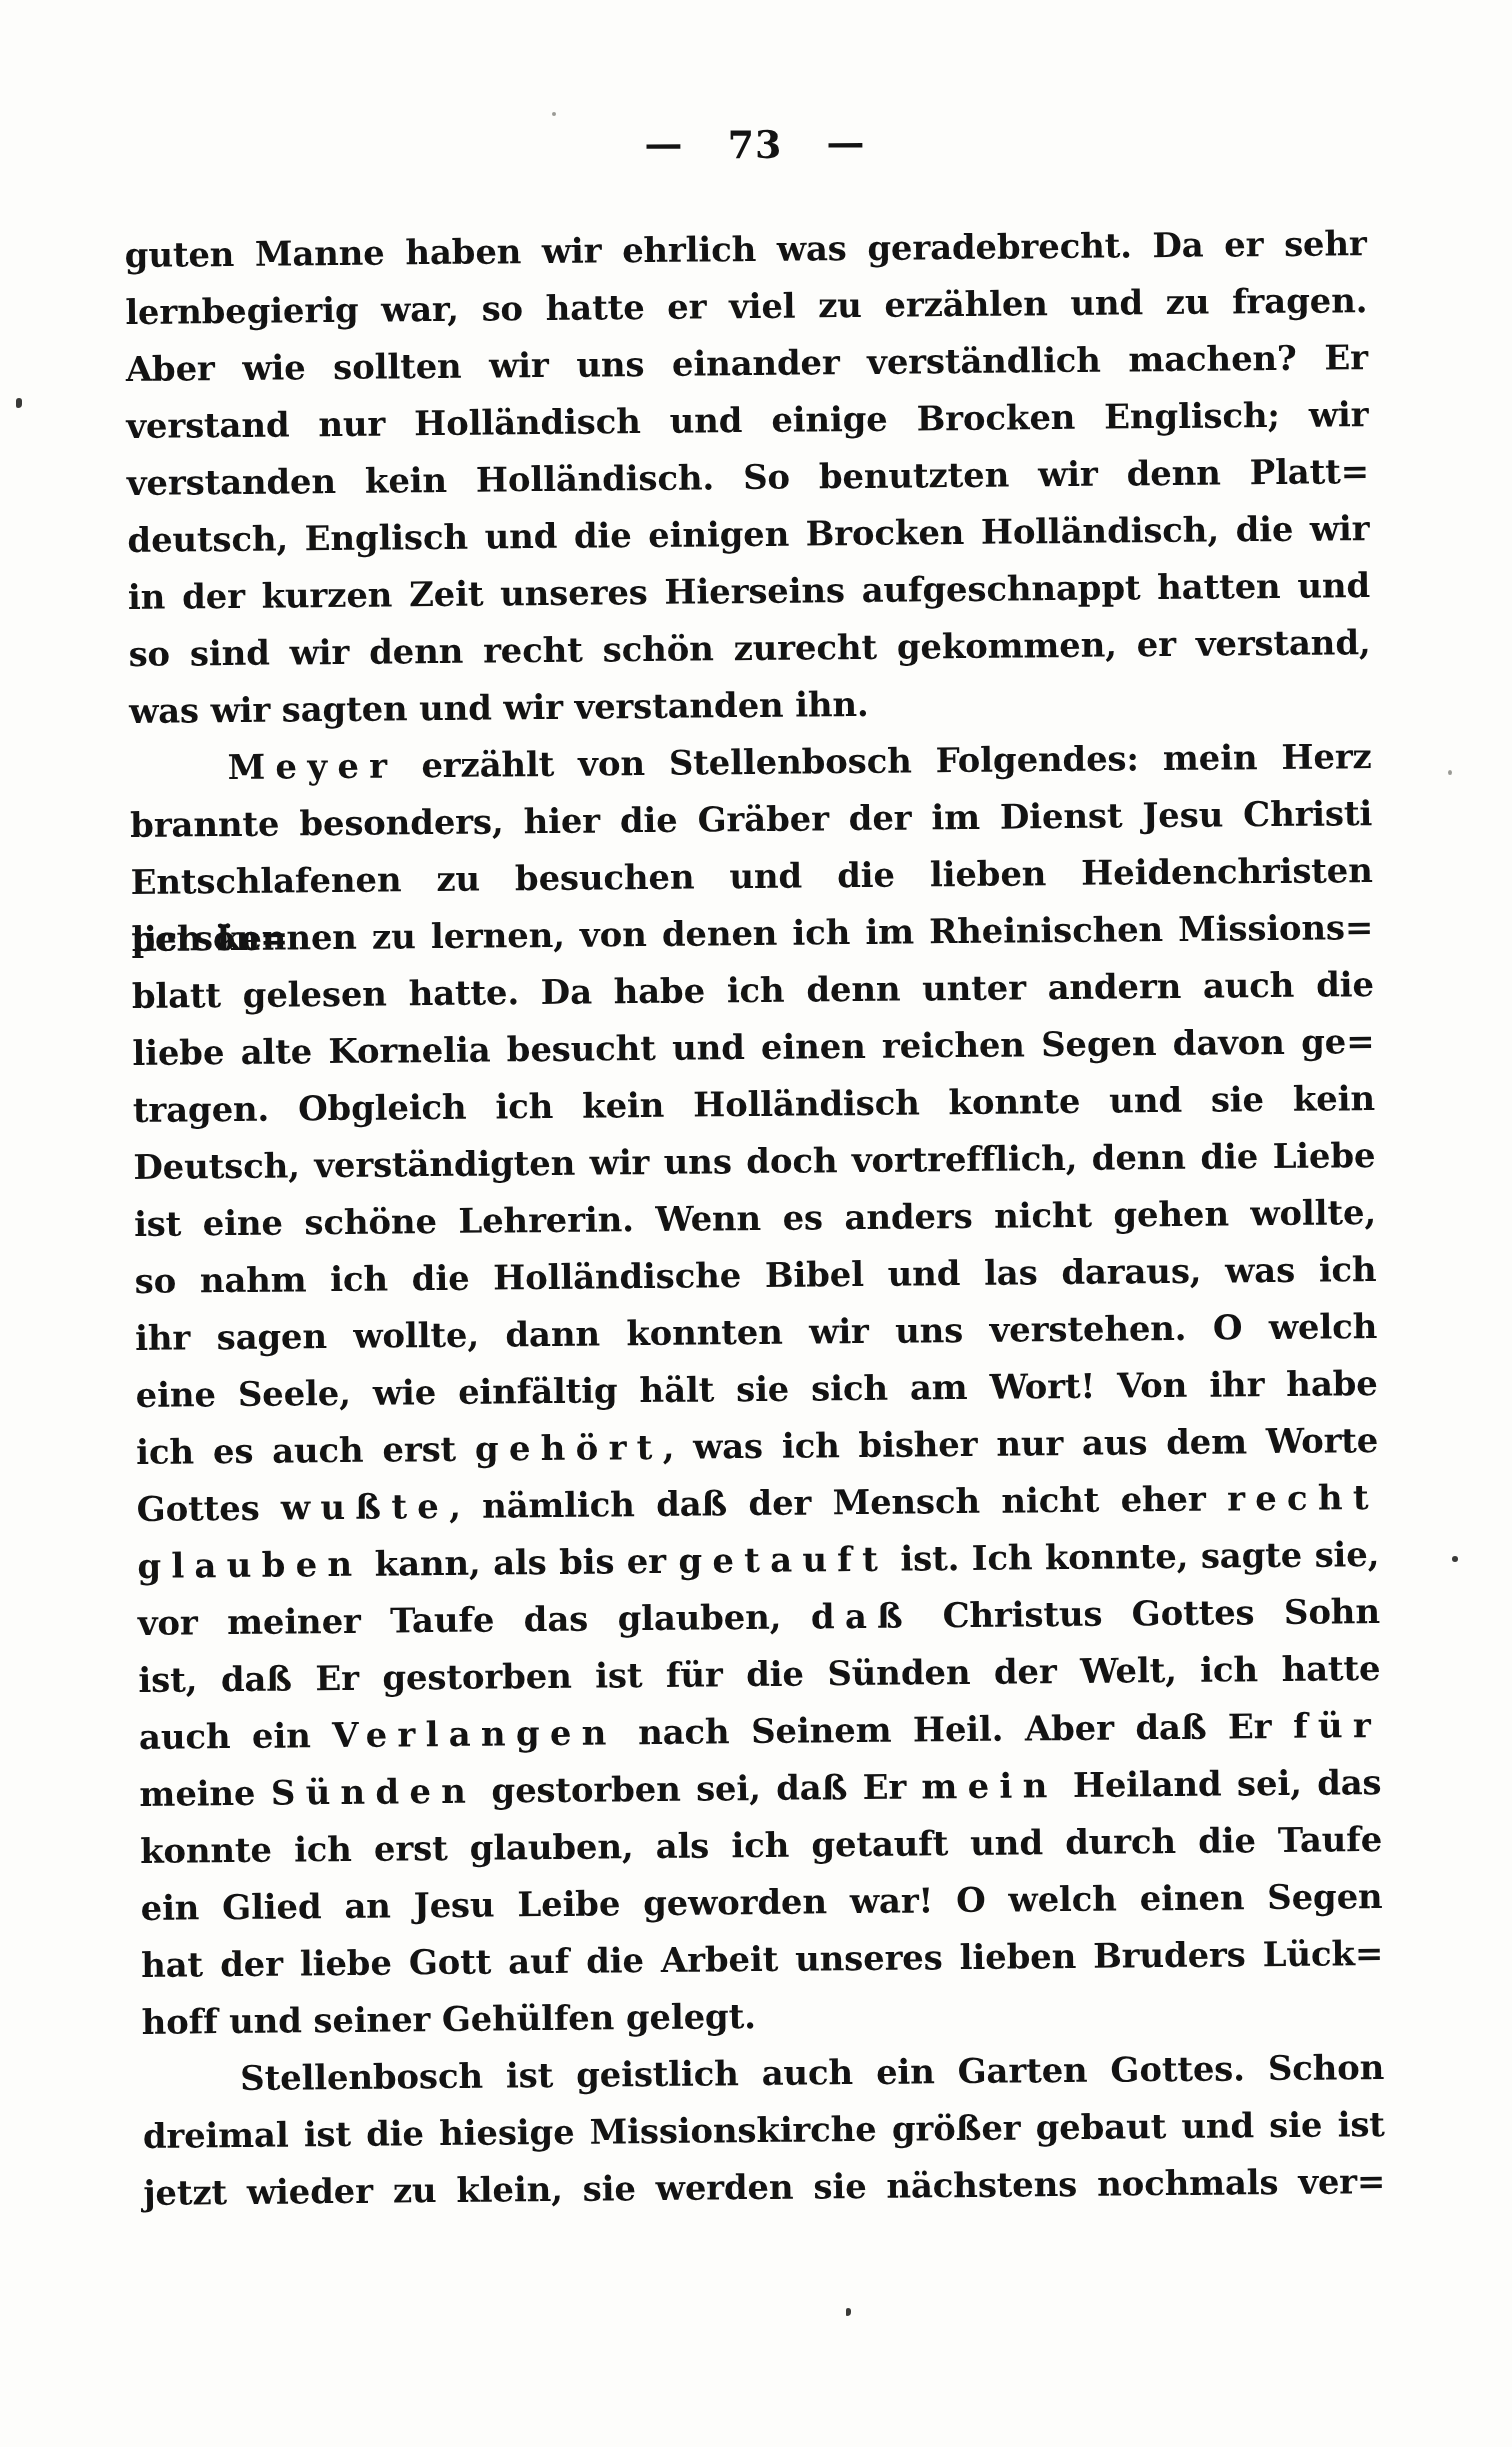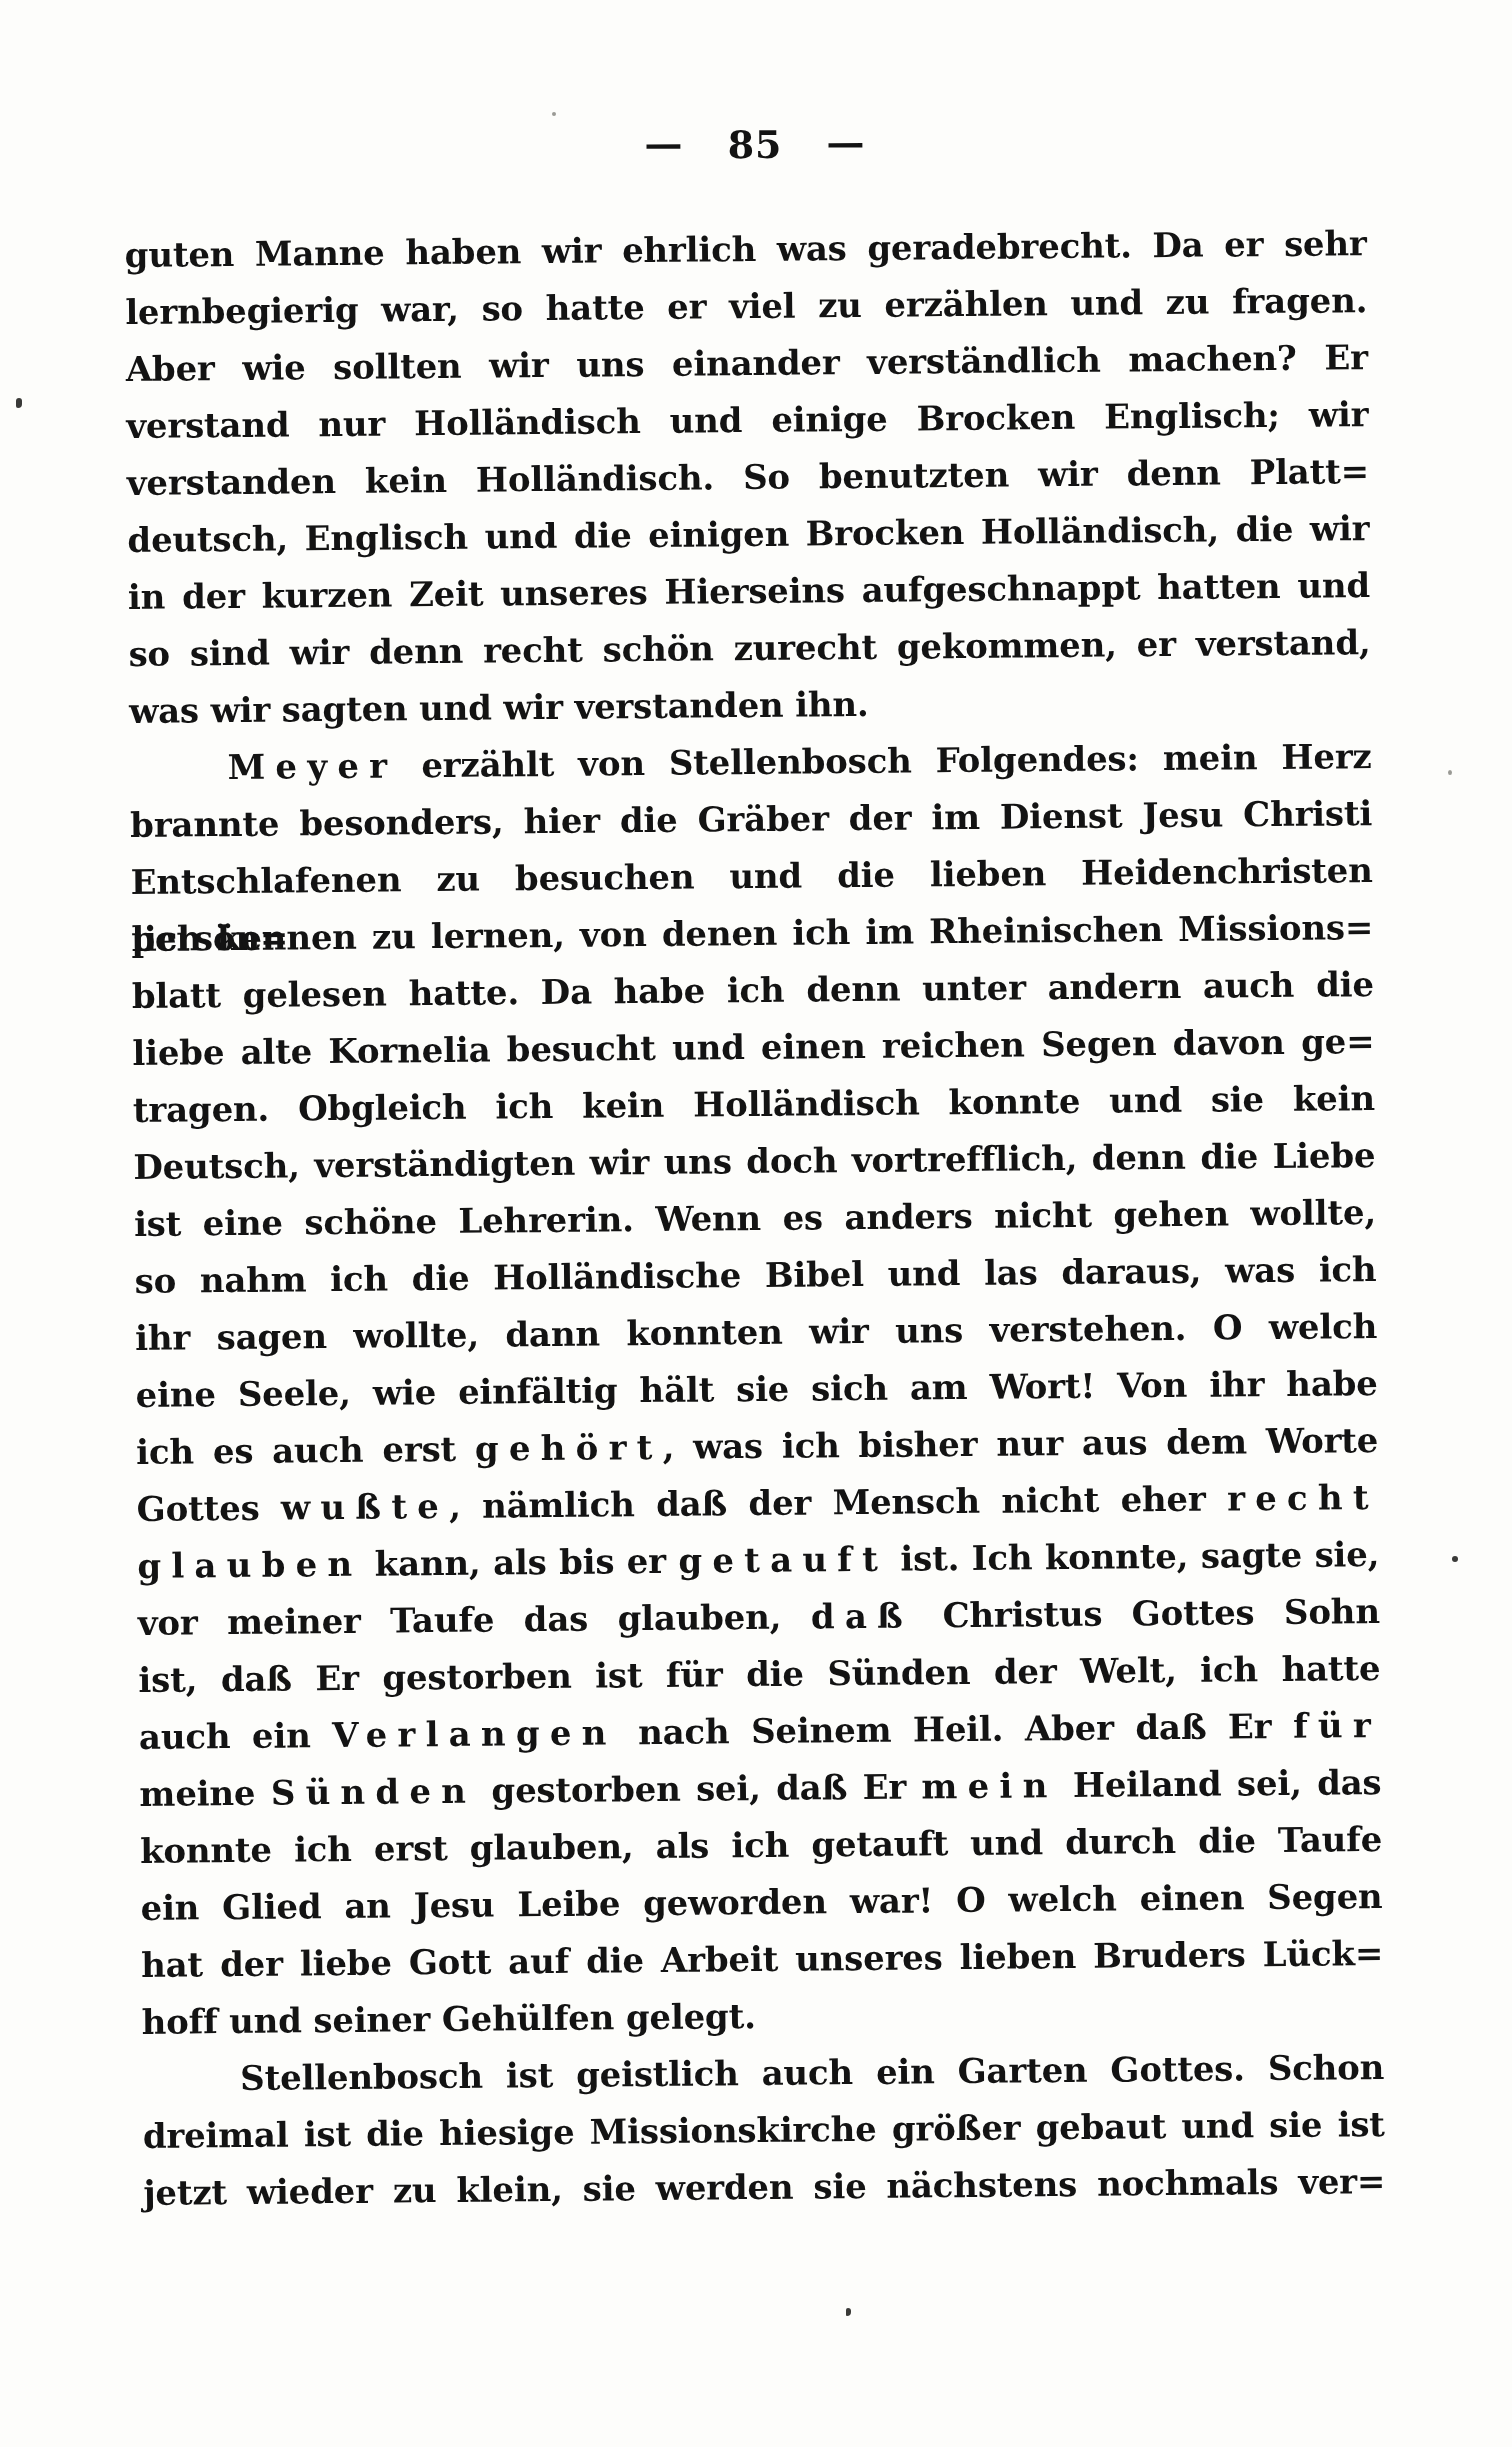--- a/index.html
+++ b/index.html
@@ -67,21 +67,21 @@
     border-radius: 50%;
   }
   .speck.faint { background: #9a9a95; }
 </style>
 </head>
 <body>
 
 <div class="page">
 
   <div class="page-header">
-    <span class="dash">—</span><span>85</span><span class="dash">—</span>
+    <span class="dash">—</span><span>73</span><span class="dash">—</span>
   </div>
 
   <div class="text-block">
       <div class="line"><span>guten Manne haben wir ehrlich was geradebrecht.  Da er sehr</span></div>
       <div class="line"><span>lernbegierig war, so hatte er viel zu erzählen und zu fragen.</span></div>
       <div class="line"><span>Aber wie sollten wir uns einander verständlich machen? Er</span></div>
       <div class="line"><span>verstand nur Holländisch und einige Brocken Englisch;  wir</span></div>
       <div class="line"><span>verstanden kein Holländisch.  So benutzten wir denn Platt=</span></div>
       <div class="line"><span>deutsch, Englisch und die einigen Brocken Holländisch, die wir</span></div>
       <div class="line"><span>in der kurzen Zeit unseres Hierseins aufgeschnappt hatten und</span></div>

